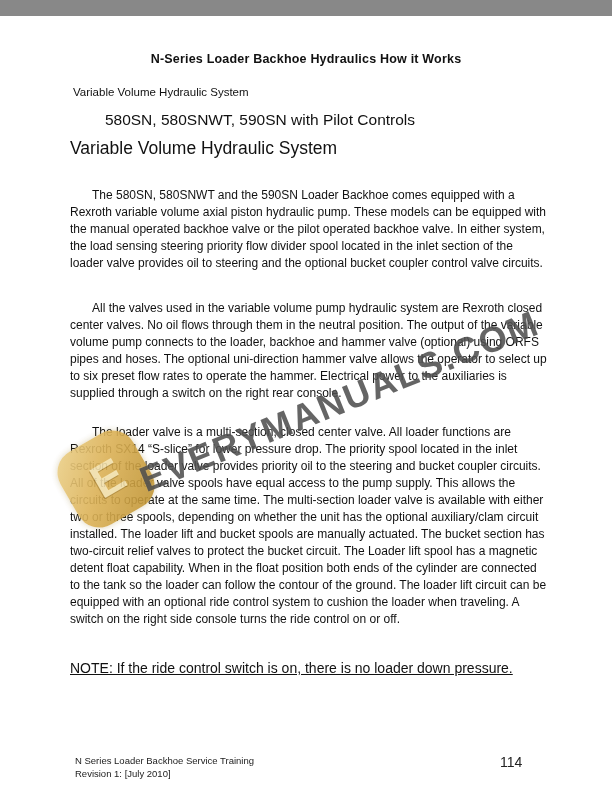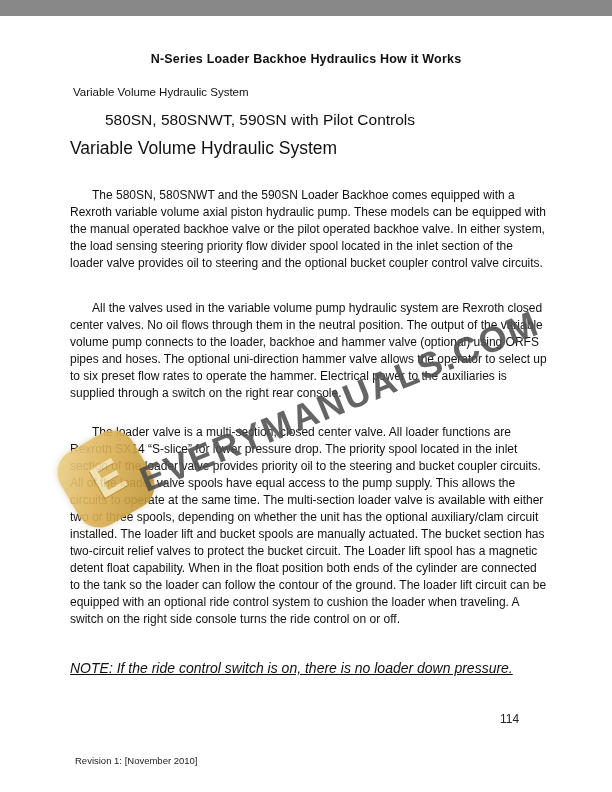--- a/index.html
+++ b/index.html
@@ -38,31 +38,30 @@
     font-size:12px;line-height:17px;
     text-indent:22px;
     text-align:left;
   }
   .para-1{top:159px;}
   .para-2{top:272px;}
   .para-3{top:396px;}
   .note-line{
     top:644px;left:70px;width:478px;
     font-size:14px;
-    font-style:italic;
     text-decoration:underline;
   }
   .footer{
     top:738px;left:75px;
     font-size:9.5px;line-height:13px;
     color:#222;
   }
   .page-number{
-    top:696px;left:500px;
-    font-size:12px;color:#222;
+    top:738px;left:500px;
+    font-size:14px;color:#222;
   }
   
   .wm-logo{
     top:421px;left:64px;
     width:84px;height:84px;
     border-radius:24px;
     background:linear-gradient(135deg,#ecd28d 0%,#dcb257 45%,#bd9130 100%);
     transform:rotate(-30deg);
     opacity:0.9;
     display:flex;align-items:center;justify-content:center;
@@ -102,21 +101,22 @@
 
   <p class="abs body-para para-1">The 580SN, 580SNWT and the 590SN Loader Backhoe comes equipped with a Rexroth variable volume axial piston hydraulic pump. These models can be equipped with the manual operated backhoe valve or the pilot operated backhoe valve. In either system, the load sensing steering priority flow divider spool located in the inlet section of the loader valve provides oil to steering and the optional bucket coupler control valve circuits.</p>
 
   <p class="abs body-para para-2">All the valves used in the variable volume pump hydraulic system are Rexroth closed center valves. No oil flows through them in the neutral position. The output of the variable volume pump connects to the loader, backhoe and hammer valve (optional) using ORFS pipes and hoses.  The optional uni-direction hammer valve allows the operator to select up to six preset flow rates to operate the hammer.  Electrical power to the auxiliaries is supplied through a switch on the right rear console.</p>
 
   <p class="abs body-para para-3">The loader valve is a multi-section, closed center valve. All loader functions are Rexroth SX14 “S-slice” for lower pressure drop. The priority spool located in the inlet section of the loader valve provides priority oil to the steering and bucket coupler circuits.  All of the loader valve spools have equal access to the pump supply.  This allows the circuits to operate at the same time. The multi-section loader valve is available with either two or three spools, depending on whether the unit has the optional auxiliary/clam circuit installed. The loader lift and bucket spools are manually actuated. The bucket section has two-circuit relief valves to protect the bucket circuit.  The Loader lift spool has a magnetic detent float capability.  When in the float position both ends of the cylinder are connected to the tank so the loader can follow the contour of the ground.  The loader lift circuit can be equipped with an optional ride control system to cushion the loader when traveling. A switch on the right side console turns the ride control on or off.</p>
 
   <div class="abs note-line">NOTE: If the ride control switch is on, there is no loader down pressure.</div>
 
   <div class="abs footer">
-    <div>Revision 1: [November 2010]</div>
+    <div>N Series Loader Backhoe Service Training</div>
+    <div>Revision 1: [July 2010]</div>
   </div>
 
   <div class="abs page-number">114</div>
 
   <div class="abs wm-logo">
     <span class="wm-logo-letter">E</span>
   </div>
   <div class="abs wm-text">EVERYMANUALS.COM</div>
 
 </div>

